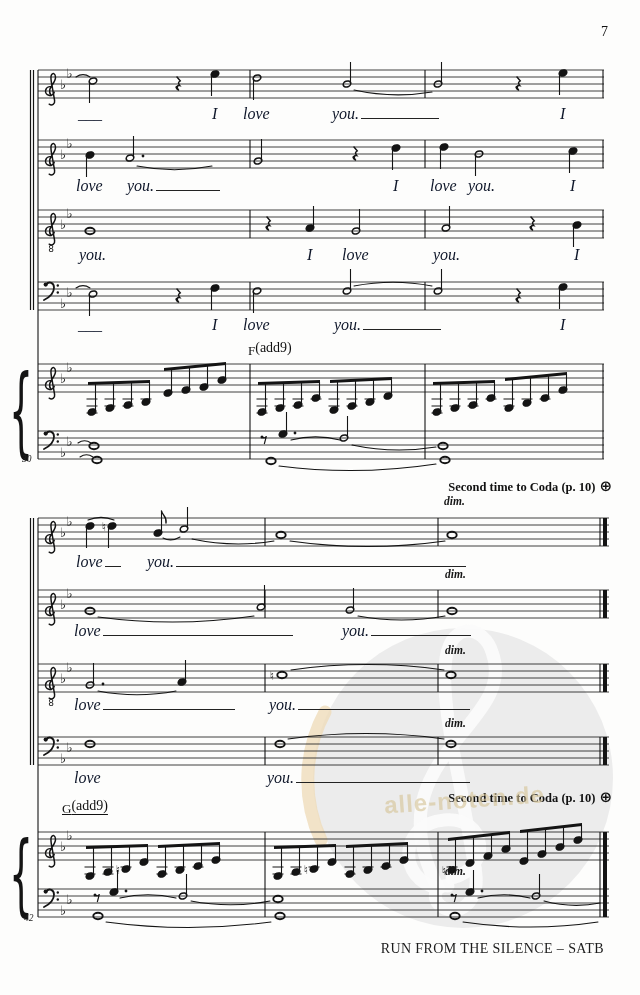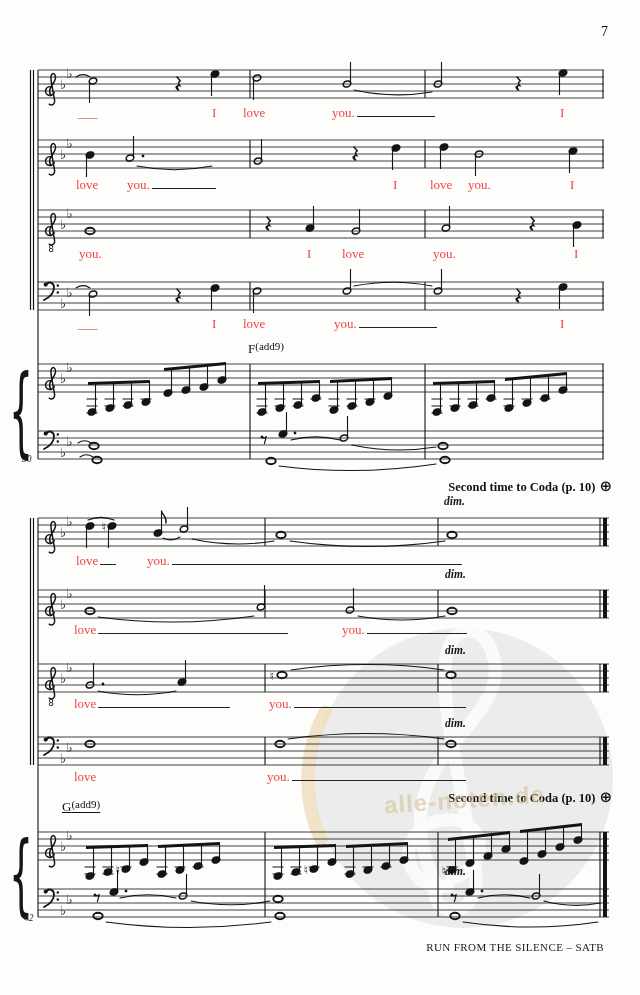--- a/index.html
+++ b/index.html
@@ -5,31 +5,31 @@
   html,body{margin:0;padding:0;background:#888;}
   .page{position:relative;width:640px;height:995px;background:#fdfdfc;overflow:hidden;
         font-family:"Liberation Serif",serif;color:#111;}
   svg{position:absolute;left:0;top:0;}
   .abs{position:absolute;white-space:nowrap;}
   .page-number{left:588px;top:24px;width:20px;text-align:right;font-size:14px;}
   .coda{right:28px;font-weight:bold;font-size:12.5px;}
   .coda .coda-sym{font-size:15px;font-weight:bold;margin-left:4px;font-family:"DejaVu Sans",sans-serif;}
   .coda1{top:477px;} .coda2{top:788px;}
   .chord{font-size:13px;}
-  .chord sup{font-size:11px;vertical-align:3px;letter-spacing:0;text-align:right;}
+  .chord sup{font-size:14px;vertical-align:3px;letter-spacing:0;text-align:right;}
   .chord-f{left:248px;top:340px;} .chord-g{left:62px;top:798px;text-decoration:underline;}
   .mnum{font-size:9.5px;font-style:italic;color:#222;text-align:right;}
   .m30{left:22px;top:454px;} .m33{left:24px;top:913px;}
   .dim{font-size:11.5px;font-style:italic;font-weight:bold;color:#161616;}
   .dim1{left:444px;top:495px;} .dim2{left:445px;top:568px;} .dim3{left:445px;top:644px;}
   .dim4{left:445px;top:717px;} .dim5{left:445px;top:865px;}
-  .footer{right:36px;top:941px;font-size:11px;letter-spacing:.4px;color:#1c1c1c;}
+  .footer{right:36px;top:941px;font-size:14px;letter-spacing:.4px;color:#1c1c1c;}
   .wm-text{left:384px;top:786px;font-family:"Liberation Sans",sans-serif;font-weight:bold;
            font-size:24px;color:rgba(213,195,150,.62);transform:rotate(-4deg);letter-spacing:1px;}
-  .lyric{position:absolute;font-size:13px;color:#ef4444;}
+  .lyric{position:absolute;font-size:16px;color:#0f172a;font-style:italic;}
   .lyric .ext{display:inline-block;border-bottom:1.1px solid #222;height:3px;margin-left:2px;}
 </style>
 </head>
 <body>
 
 <div class="page">
   <svg id="score" width="640" height="995" viewBox="0 0 640 995">
       <circle cx="463" cy="778" r="150" fill="#ececec"></circle>
       <path d="M 325,712 A 143,143 0 0 0 321,840" stroke="#efdcba" stroke-width="13" fill="none" stroke-linecap="round" opacity="0.8"></path>
       <path d="M 438,888 C 370,756 520,726 492,652 C 484,626 452,620 446,658 C 441,694 452,745 461,790 L 475,868" stroke="#fbfbfb" stroke-width="13" fill="none" stroke-linecap="round" opacity="0.95"></path>

